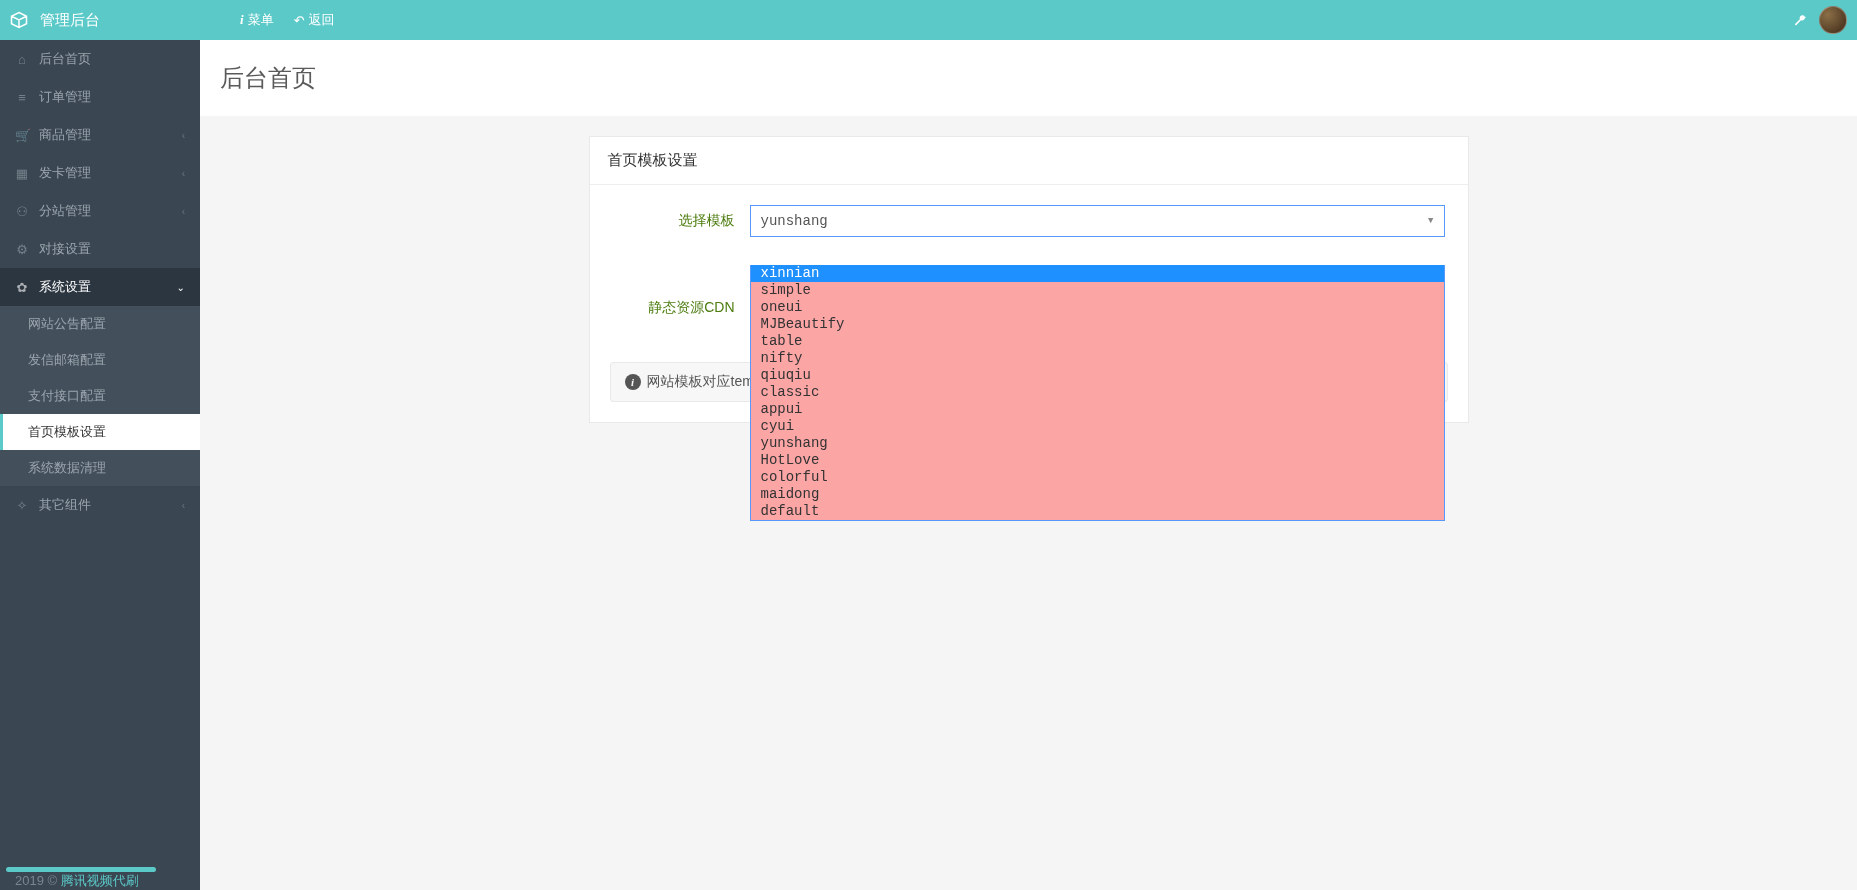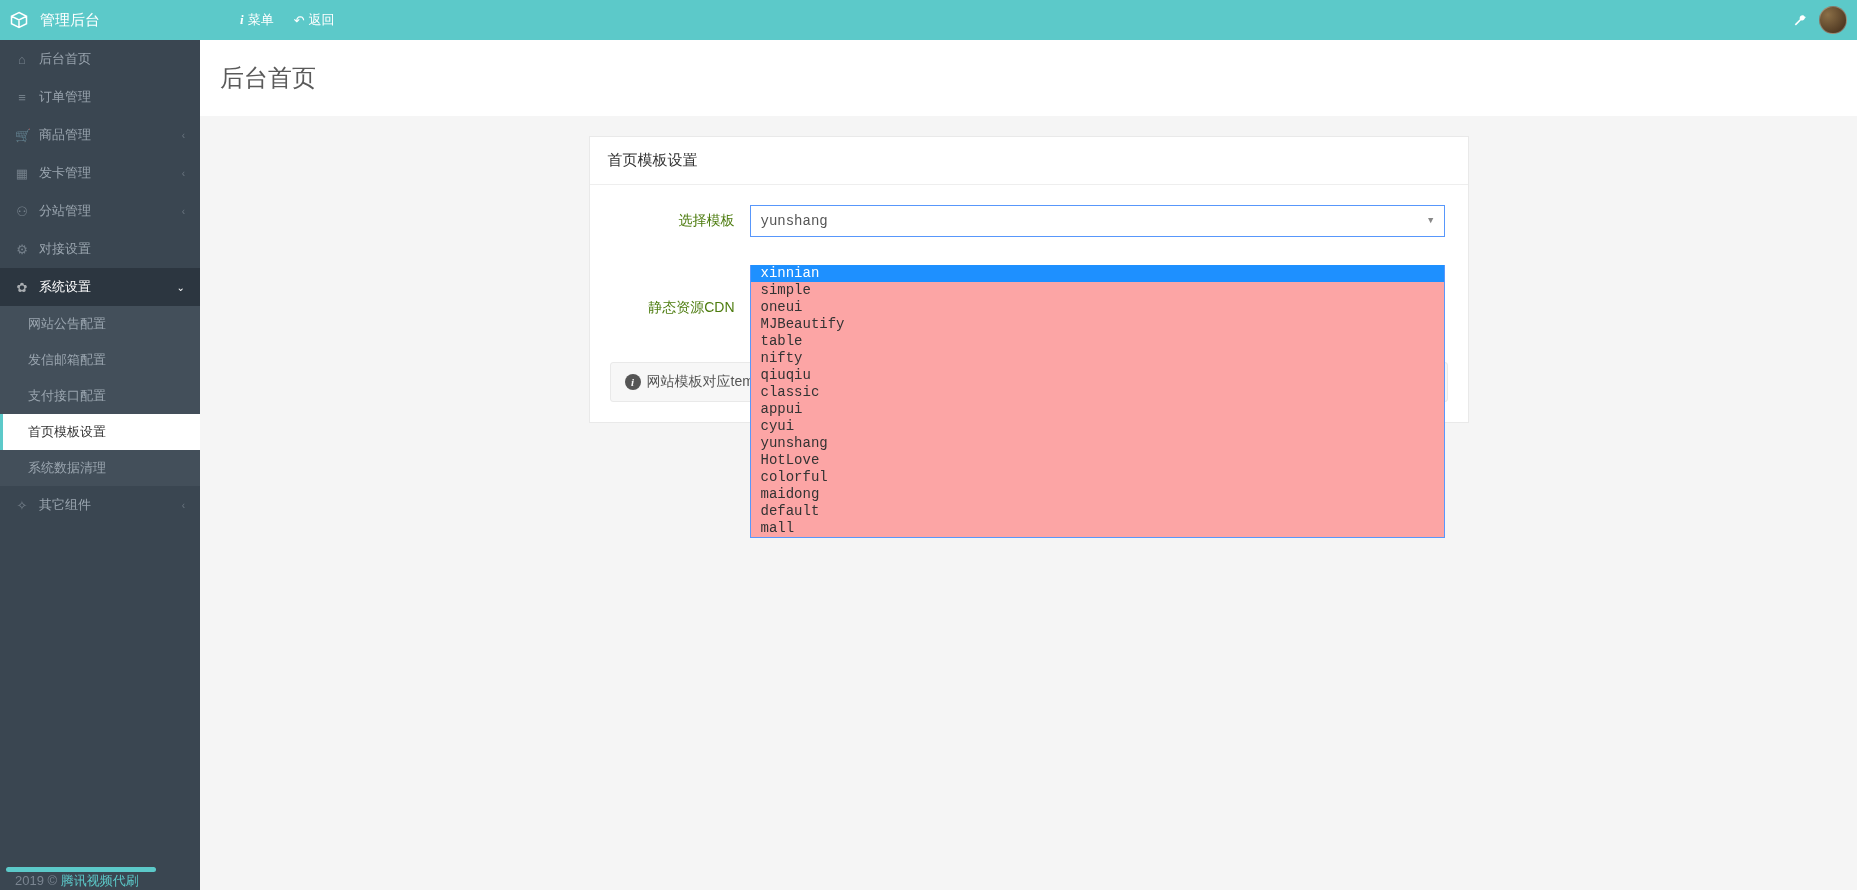--- a/index.html
+++ b/index.html
@@ -290,21 +290,20 @@
                 <div class="dropdown-item">nifty</div>
                 <div class="dropdown-item">qiuqiu</div>
                 <div class="dropdown-item">classic</div>
                 <div class="dropdown-item">appui</div>
                 <div class="dropdown-item">cyui</div>
                 <div class="dropdown-item">yunshang</div>
                 <div class="dropdown-item">HotLove</div>
                 <div class="dropdown-item">colorful</div>
                 <div class="dropdown-item">maidong</div>
                 <div class="dropdown-item">default</div>
-                <div class="dropdown-item">mall</div>
               </div>
           </div>
         </div>
         <div class="form-row">
           <div class="form-label">静态资源CDN</div>
           <div class="form-control-wrap"></div>
         </div>
         <div class="hint-box">
           <span class="info-icon">i</span>
           <span>网站模板对应templ</span>

